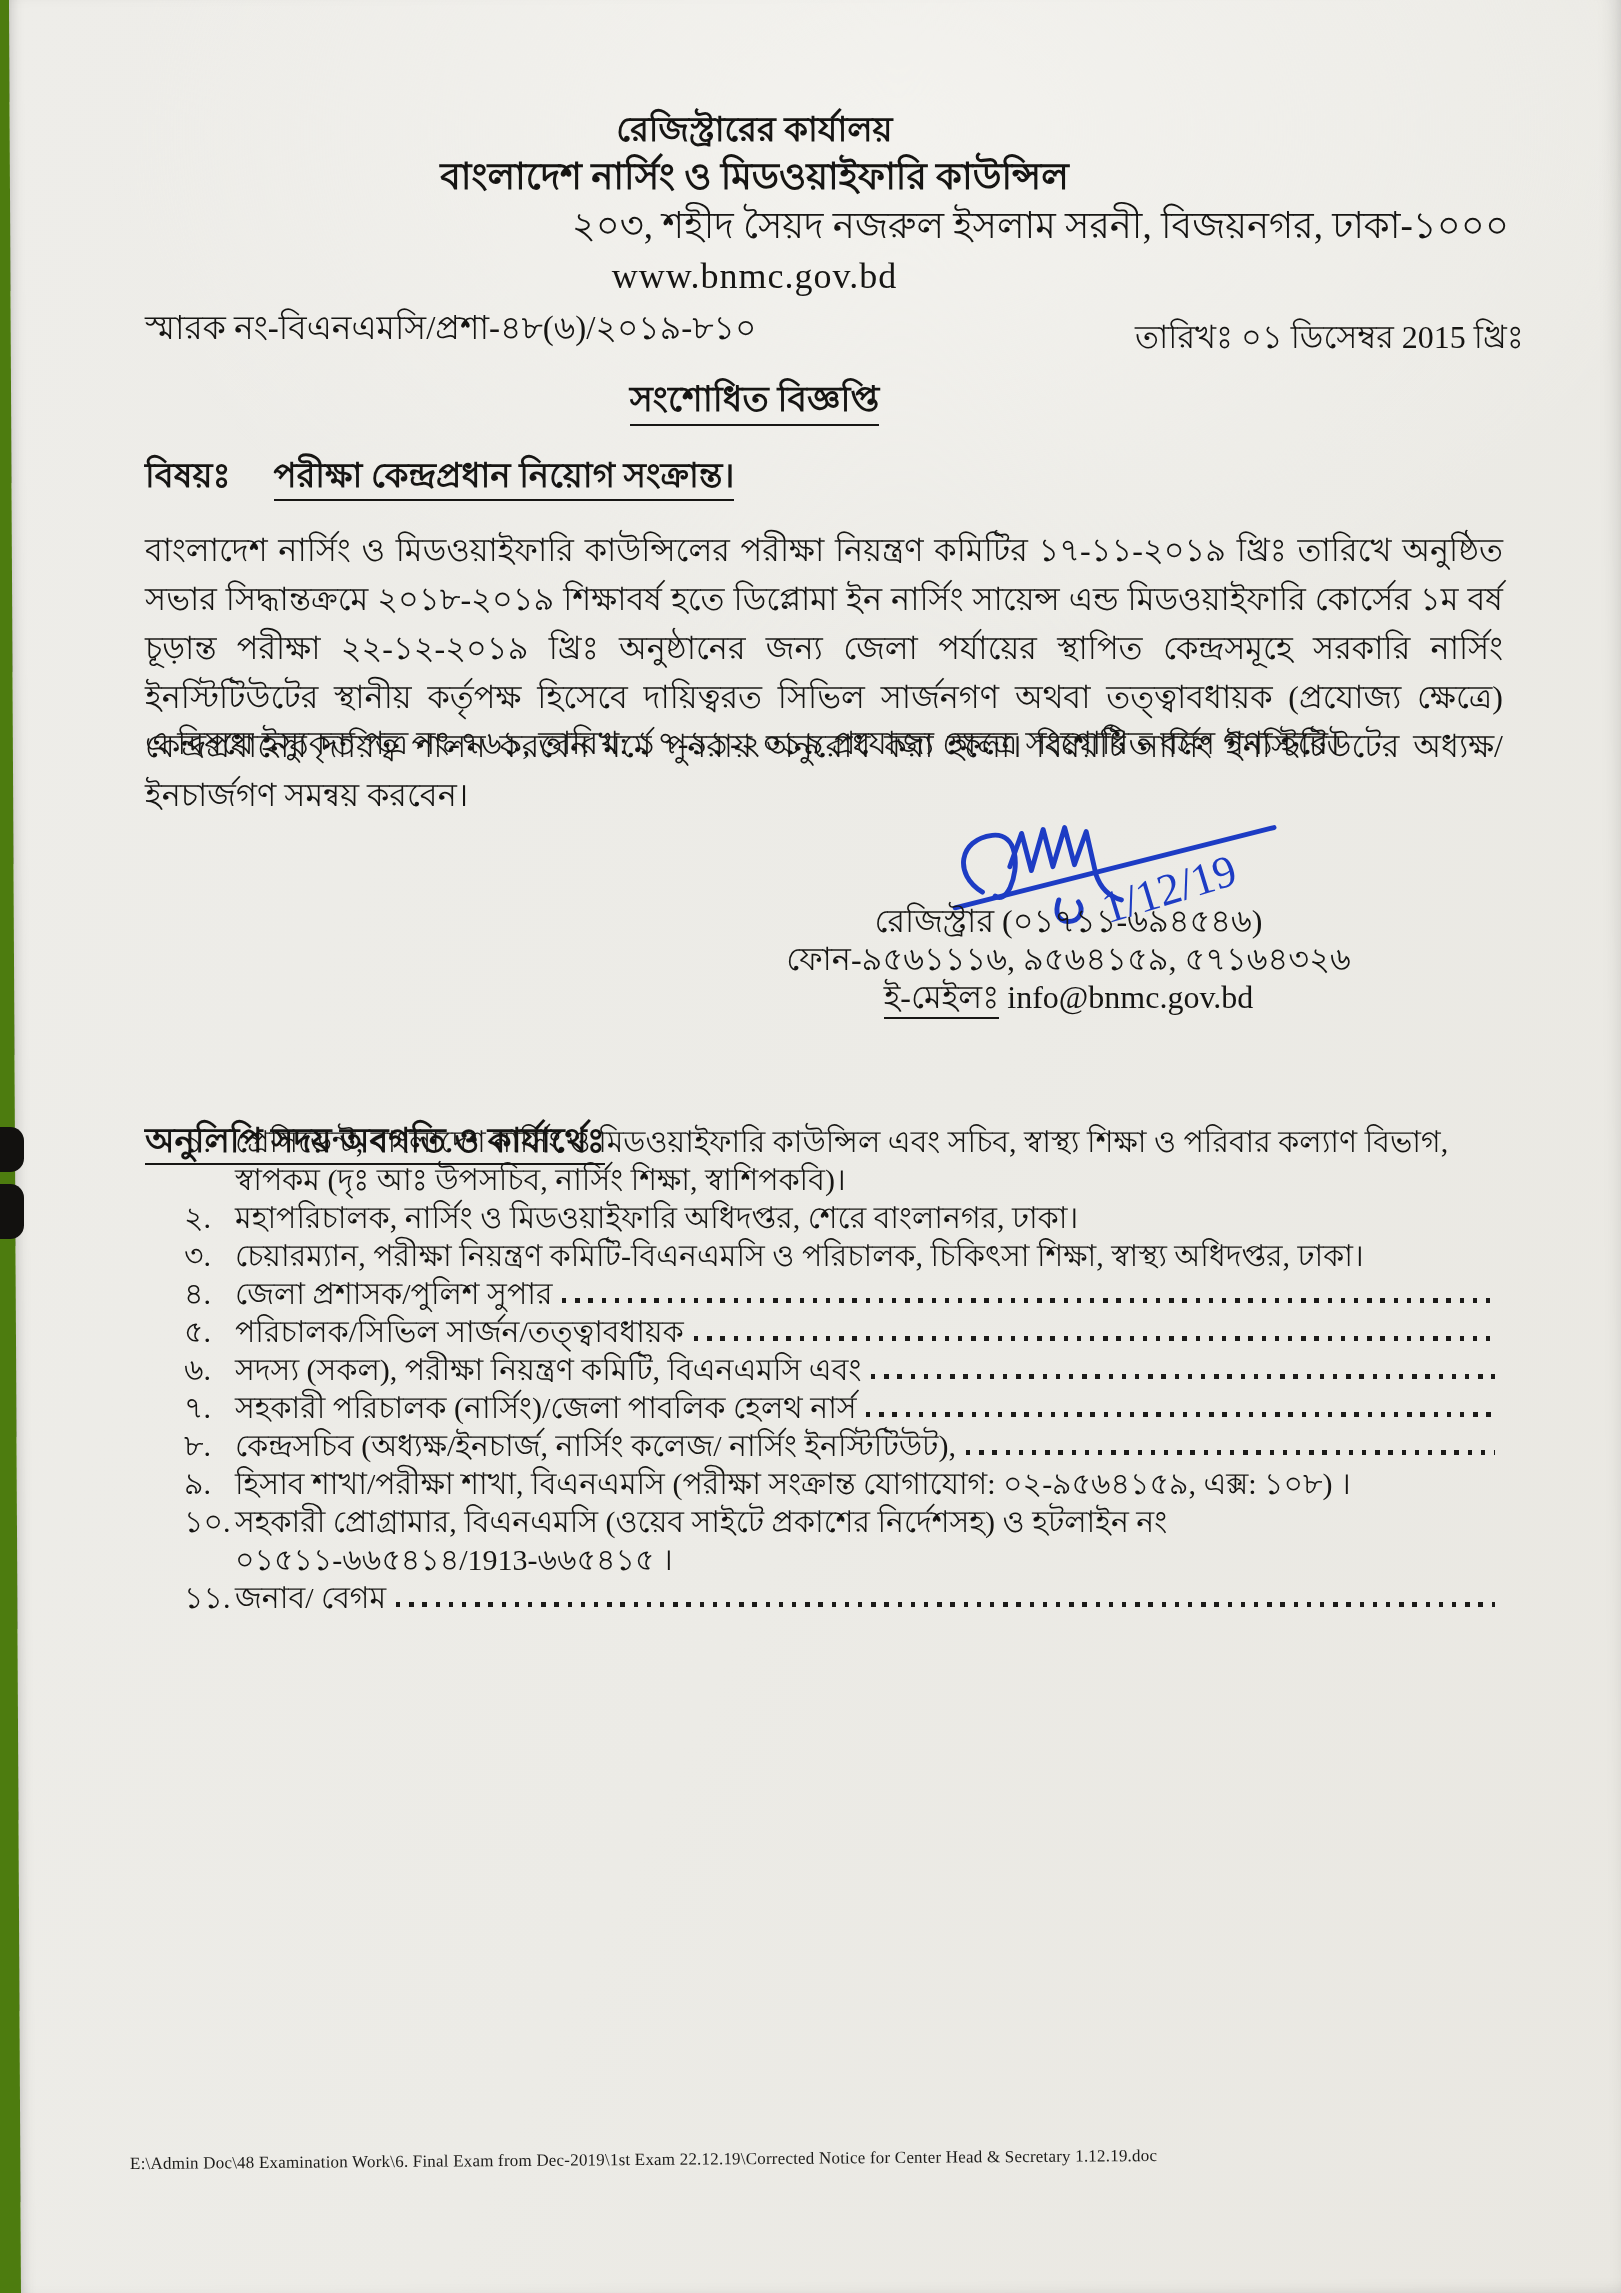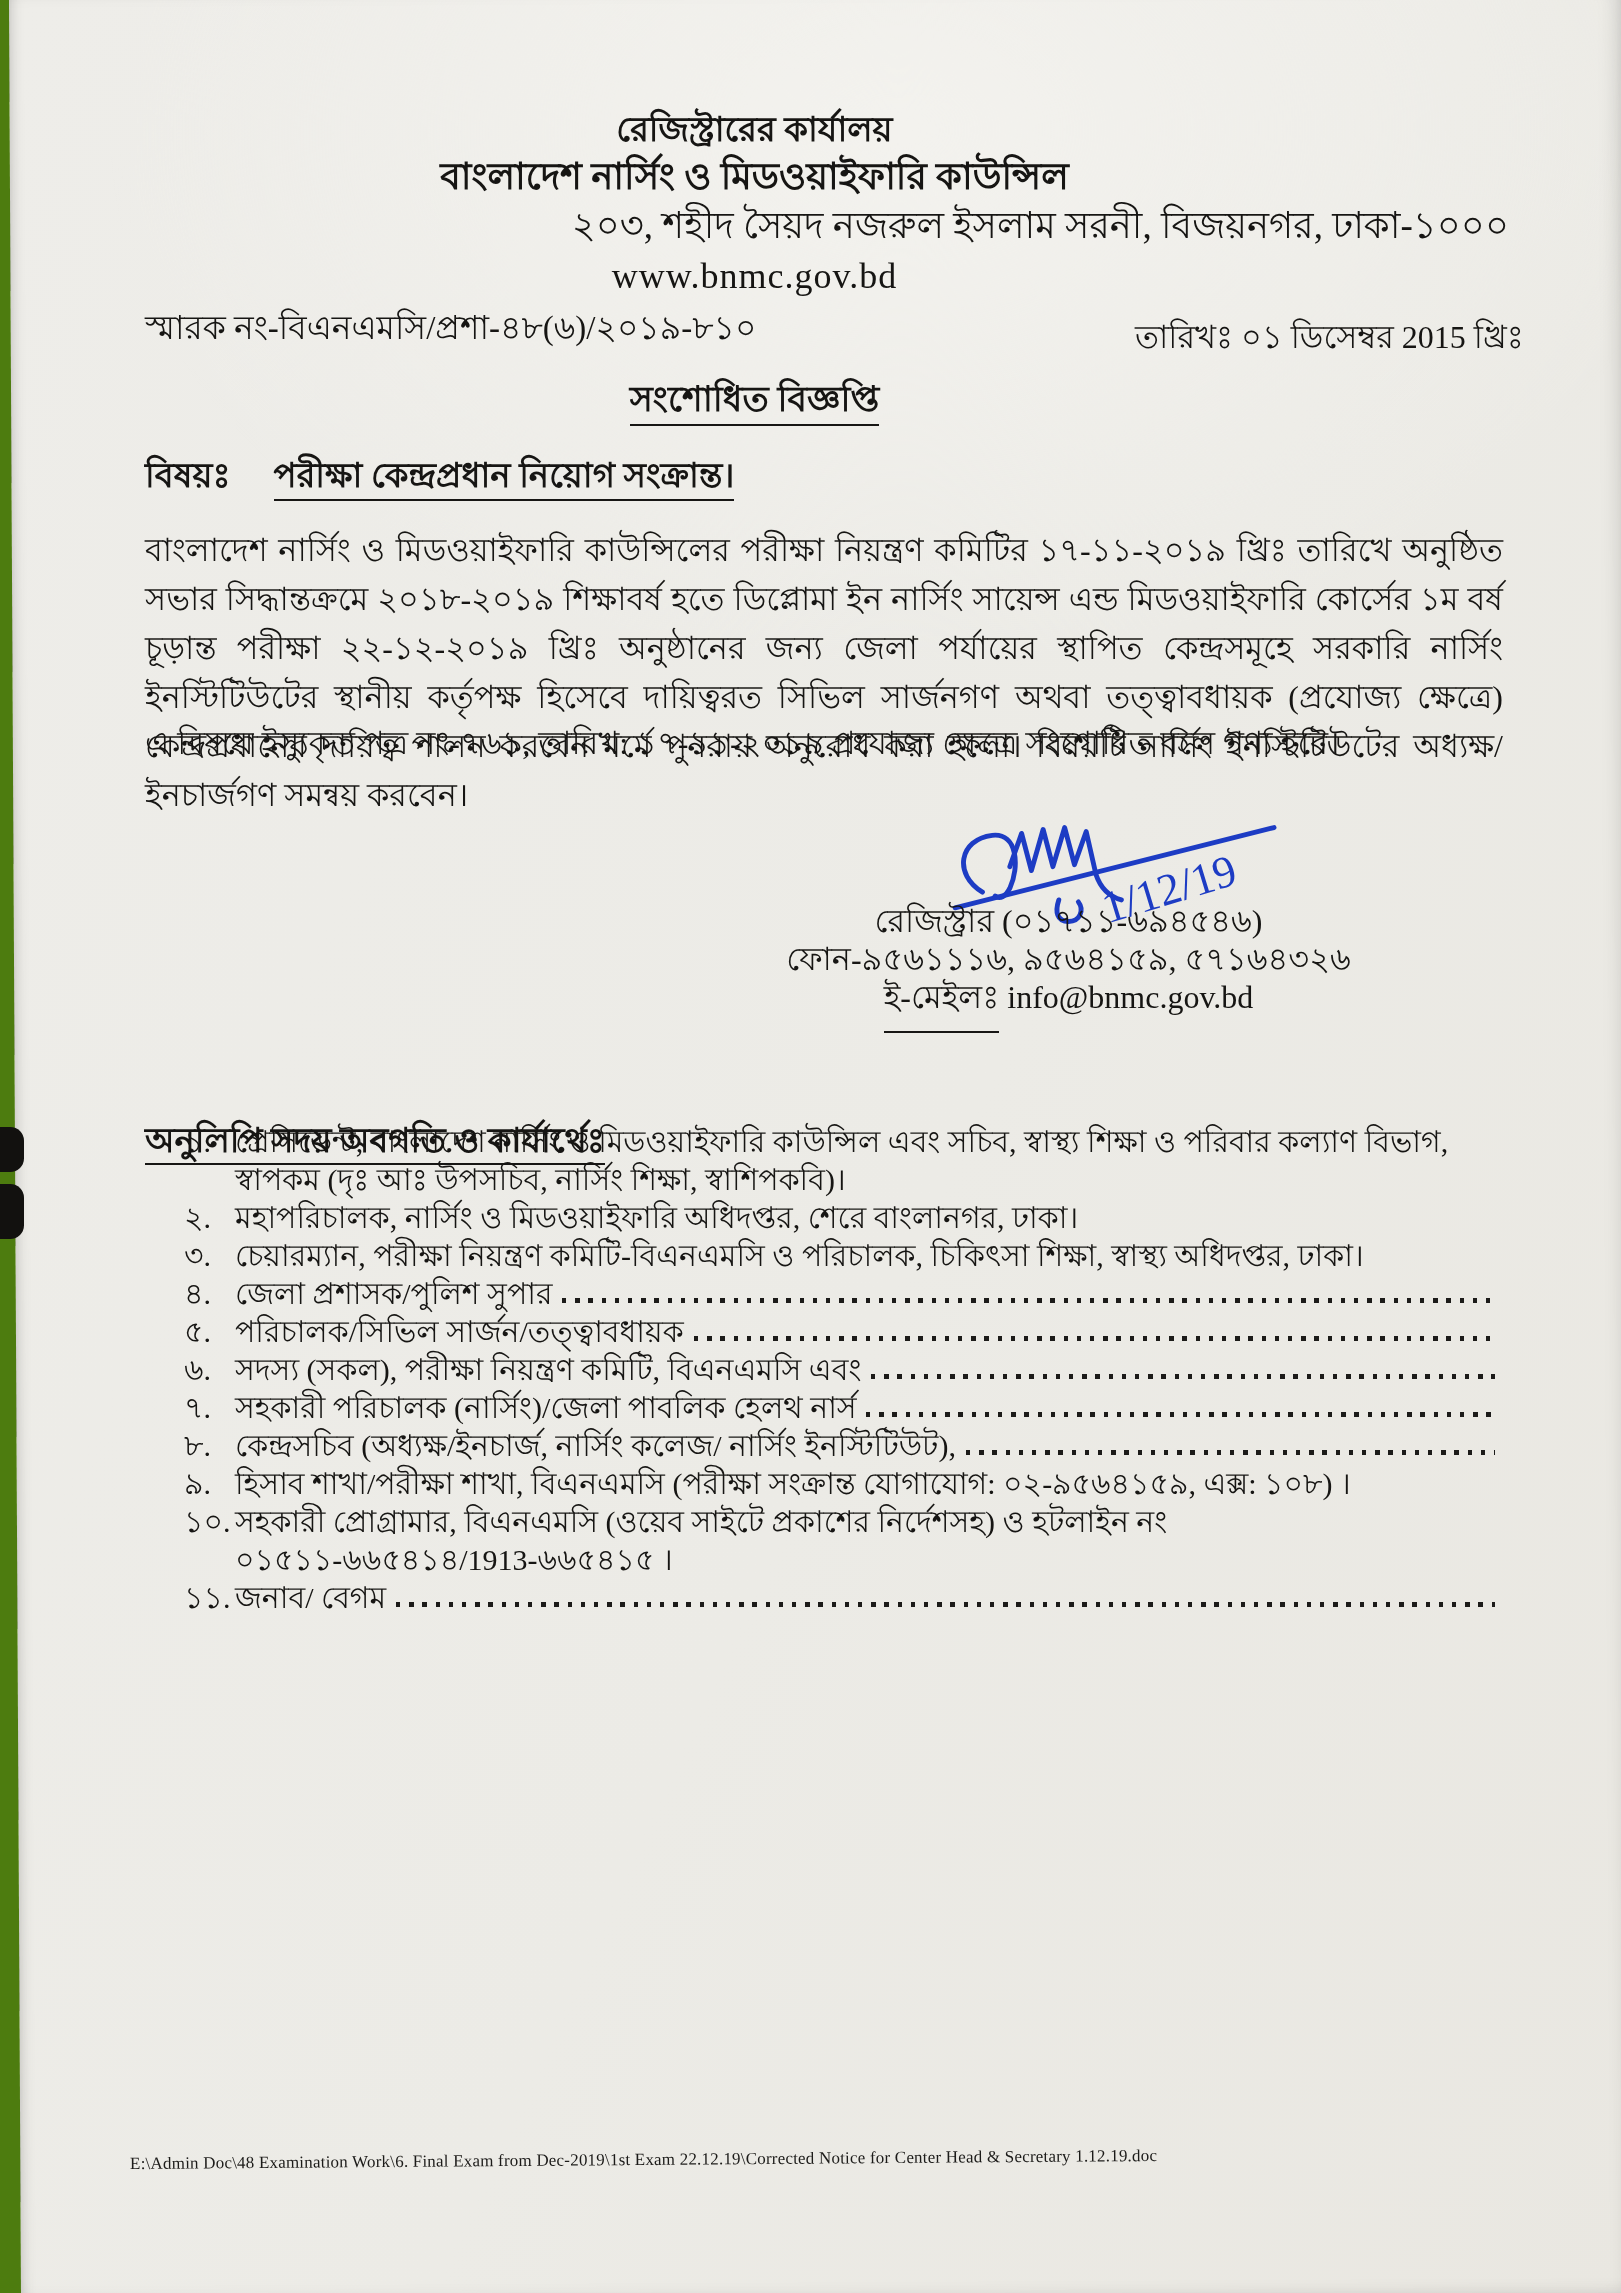--- a/index.html
+++ b/index.html
@@ -30,21 +30,21 @@
 
   .subject{position:absolute;left:145px;top:449px;font-size:34px;font-weight:bold;}
   .subject .lbl{margin-right:43px;}
   .subject .txt{border-bottom:2.9px solid #171614;padding-bottom:5px;}
 
   .body-par{position:absolute;left:145px;top:526px;width:1358px;font-size:32px;line-height:49px;text-align:justify;}
   .body-par2{position:absolute;left:145px;top:718px;width:1358px;font-size:32px;}
 
   .sig-ink{position:absolute;left:941px;top:806px;width:353px;height:137px;}
   .sig-block{position:absolute;left:735px;top:902px;width:667px;text-align:center;font-size:32px;line-height:38px;}
-  .sig-email .u{border-bottom:2.5px solid #171614;padding-bottom:16px;text-align:center;}
+  .sig-email .u{border-bottom:2.5px solid #171614;padding-bottom:2px;text-align:center;}
 
   .cc-head{position:absolute;left:145px;top:1074px;font-size:34px;font-weight:bold;margin-top:40px;}
   .cc-head span{border-bottom:2.9px solid #171614;padding-bottom:3.9px;}
   .cc-list{position:absolute;left:184px;top:1123px;width:1321px;font-size:30px;line-height:38px;}
   .cc-row{display:flex;align-items:flex-start;}
   .cc-row .num{flex:0 0 51px;}
   .cc-row .txt{flex:0 1 auto;}
   .cc-row .leader{flex:1 1 39px;height:4.9px;align-self:flex-end;margin:0 9.8px 9.8px 9.8px;
     background:repeating-linear-gradient(90deg,#1c1b19 0 4.4px,rgba(0,0,0,0) 4.4px 13.2px);}
 

